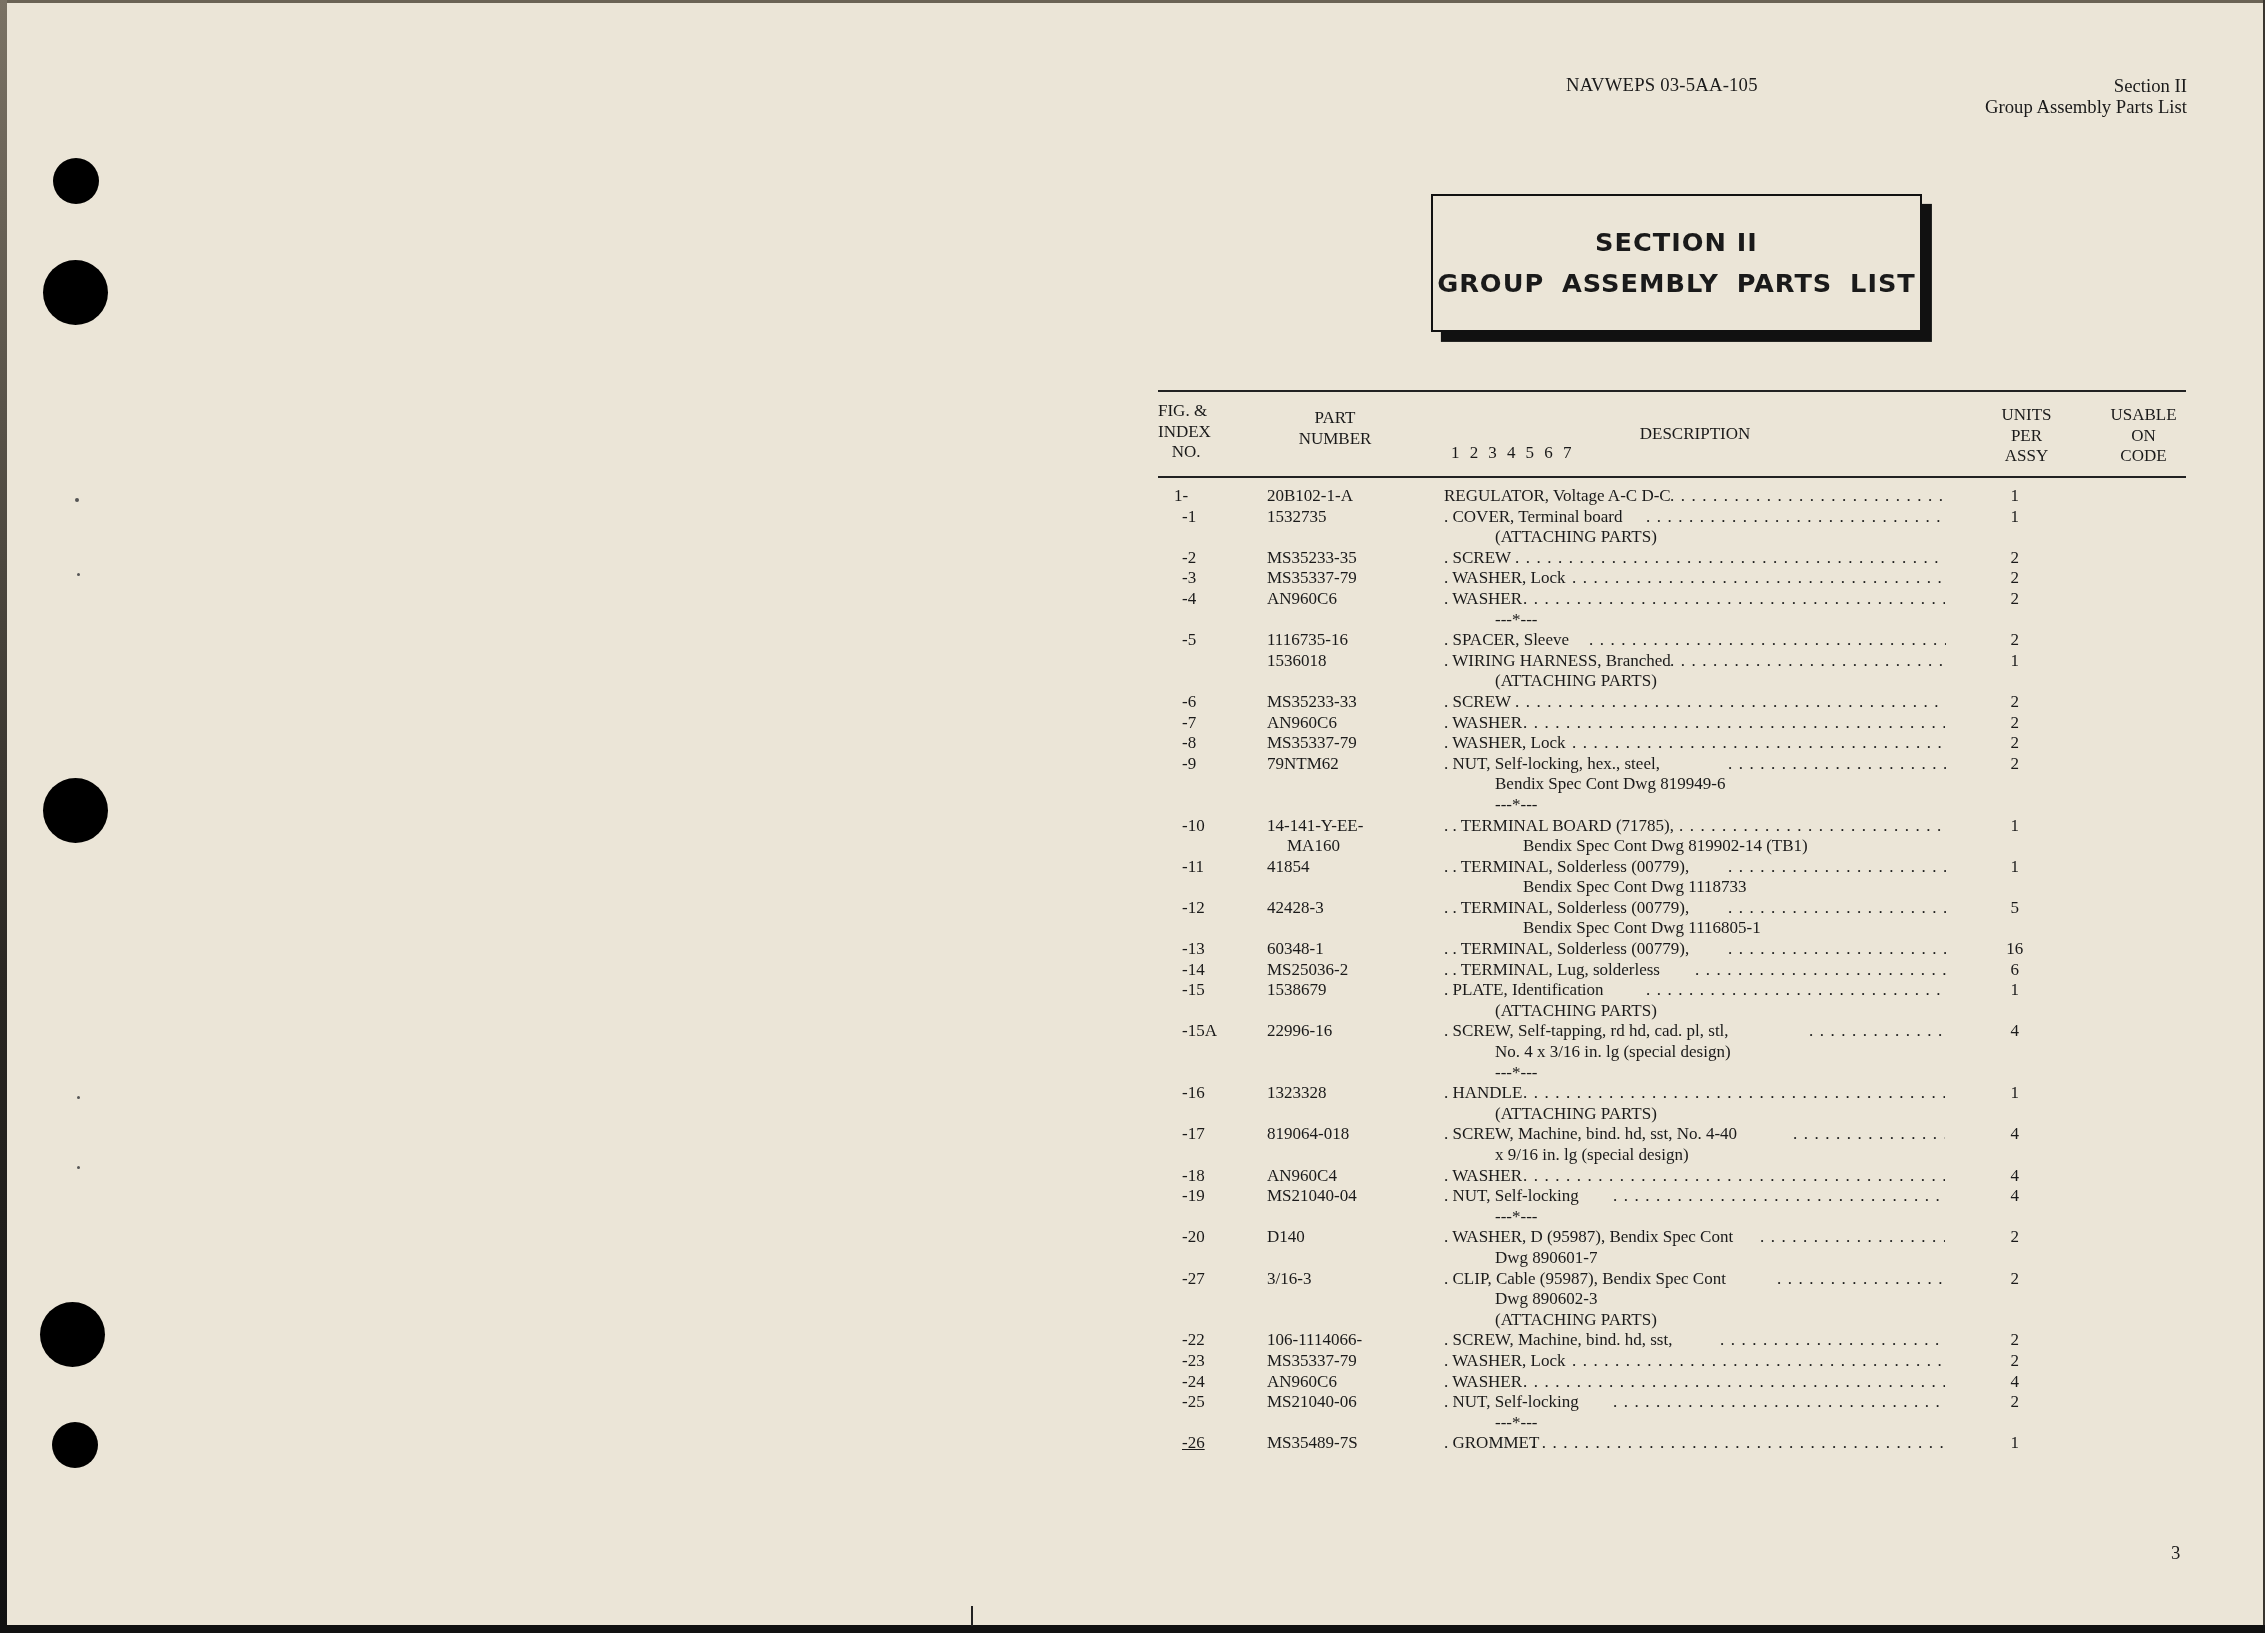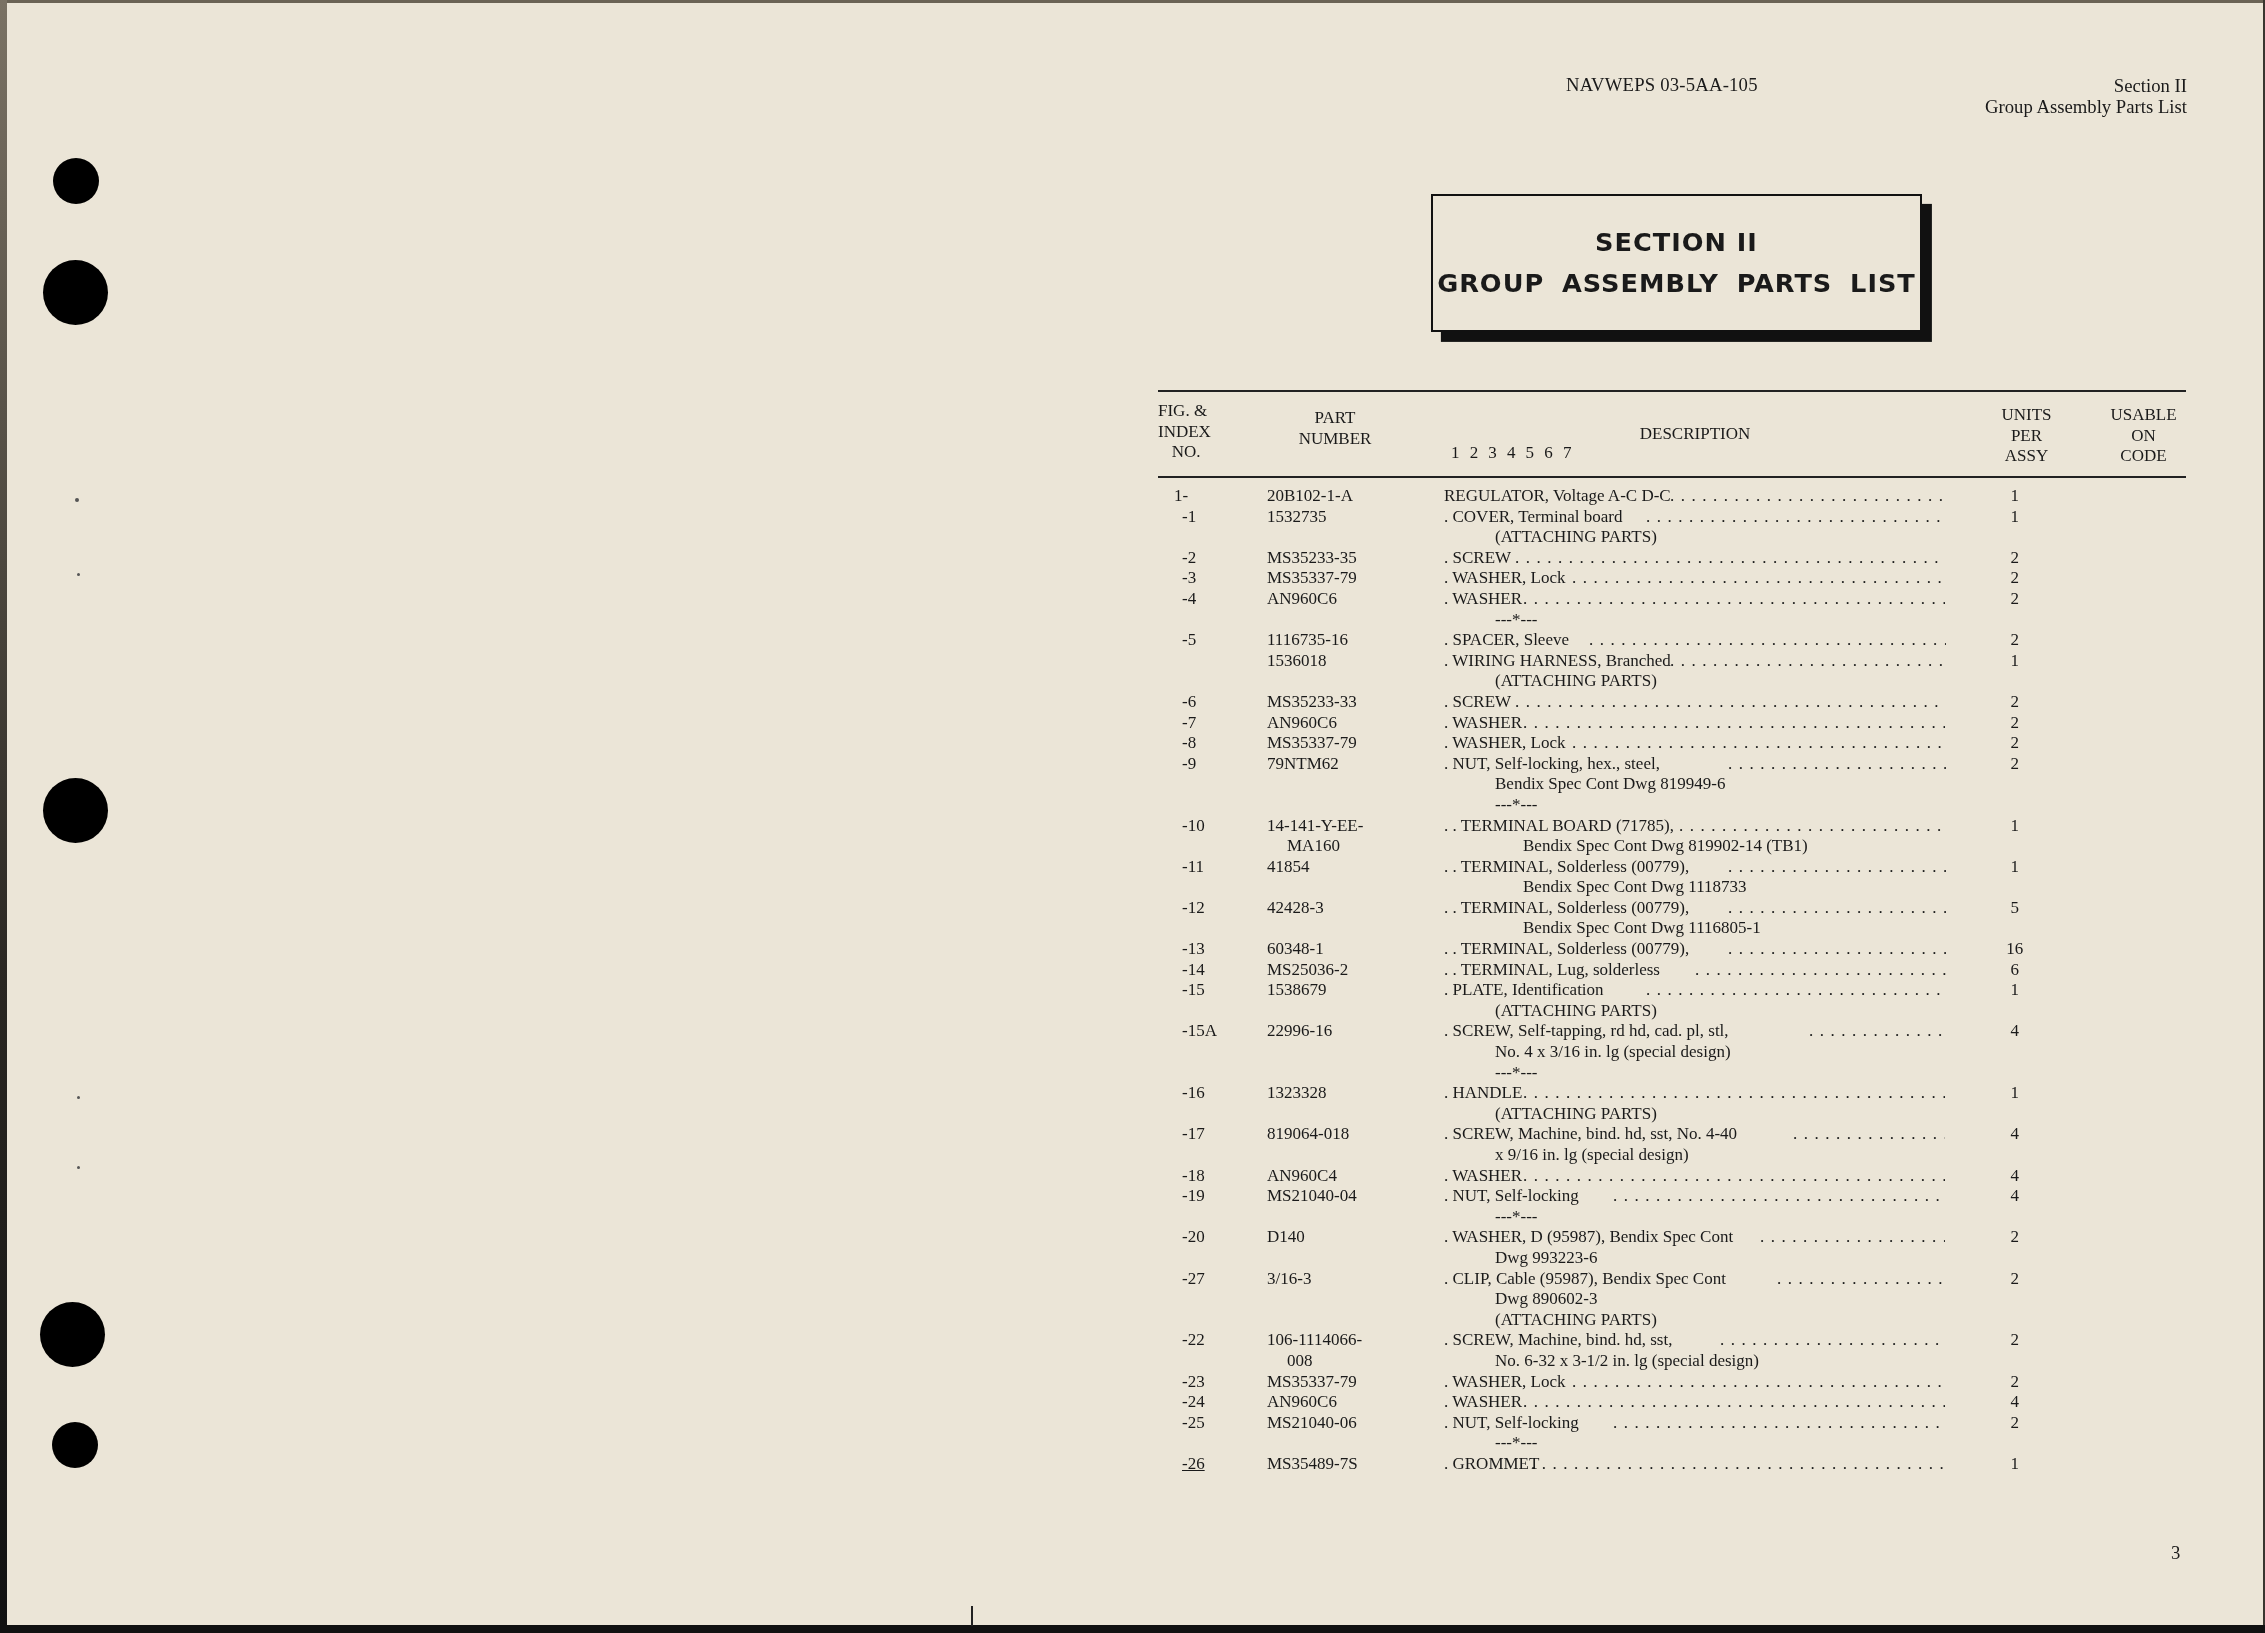--- a/index.html
+++ b/index.html
@@ -345,21 +345,21 @@
     <div class="line">
       <span class="c-idx" style="left: 1182px;">-20</span>
       <span class="c-pn">D140</span>
       <span class="c-desc l1">. WASHER, D (95987), Bendix Spec Cont</span>
       <span class="c-dots" style="letter-spacing: 6.5px; left: 1760px; width: 185px;">........................................</span>
       <span class="c-units">2</span>
     </div>
     <div class="line">
       <span class="c-idx"></span>
       <span class="c-pn"></span>
-      <span class="c-desc l3">Dwg 993223-6</span>
+      <span class="c-desc l3">Dwg 890601-7</span>
       <span class="c-units"></span>
     </div>
     <div class="line">
       <span class="c-idx" style="left: 1182px;">-27</span>
       <span class="c-pn">3/16-3</span>
       <span class="c-desc l1">. CLIP, Cable (95987), Bendix Spec Cont</span>
       <span class="c-dots" style="letter-spacing: 6.5px; left: 1777px; width: 169px;">........................................</span>
       <span class="c-units">2</span>
     </div>
     <div class="line">
@@ -373,26 +373,20 @@
       <span class="c-pn"></span>
       <span class="c-desc l3">(ATTACHING PARTS)</span>
       <span class="c-units"></span>
     </div>
     <div class="line">
       <span class="c-idx" style="left: 1182px;">-22</span>
       <span class="c-pn">106-1114066-</span>
       <span class="c-desc l1">. SCREW, Machine, bind. hd, sst,</span>
       <span class="c-dots" style="letter-spacing: 6.5px; left: 1720px; width: 226px;">........................................</span>
       <span class="c-units">2</span>
-    </div>
-    <div class="line">
-      <span class="c-idx"></span>
-      <span class="c-pn indent">008</span>
-      <span class="c-desc l3">No. 6-32 x 3-1/2 in. lg (special design)</span>
-      <span class="c-units"></span>
     </div>
     <div class="line">
       <span class="c-idx" style="left: 1182px;">-23</span>
       <span class="c-pn">MS35337-79</span>
       <span class="c-desc l1">. WASHER, Lock</span>
       <span class="c-dots" style="letter-spacing: 6.5px; left: 1572px; width: 373px;">........................................</span>
       <span class="c-units">2</span>
     </div>
     <div class="line">
       <span class="c-idx" style="left: 1182px;">-24</span>

